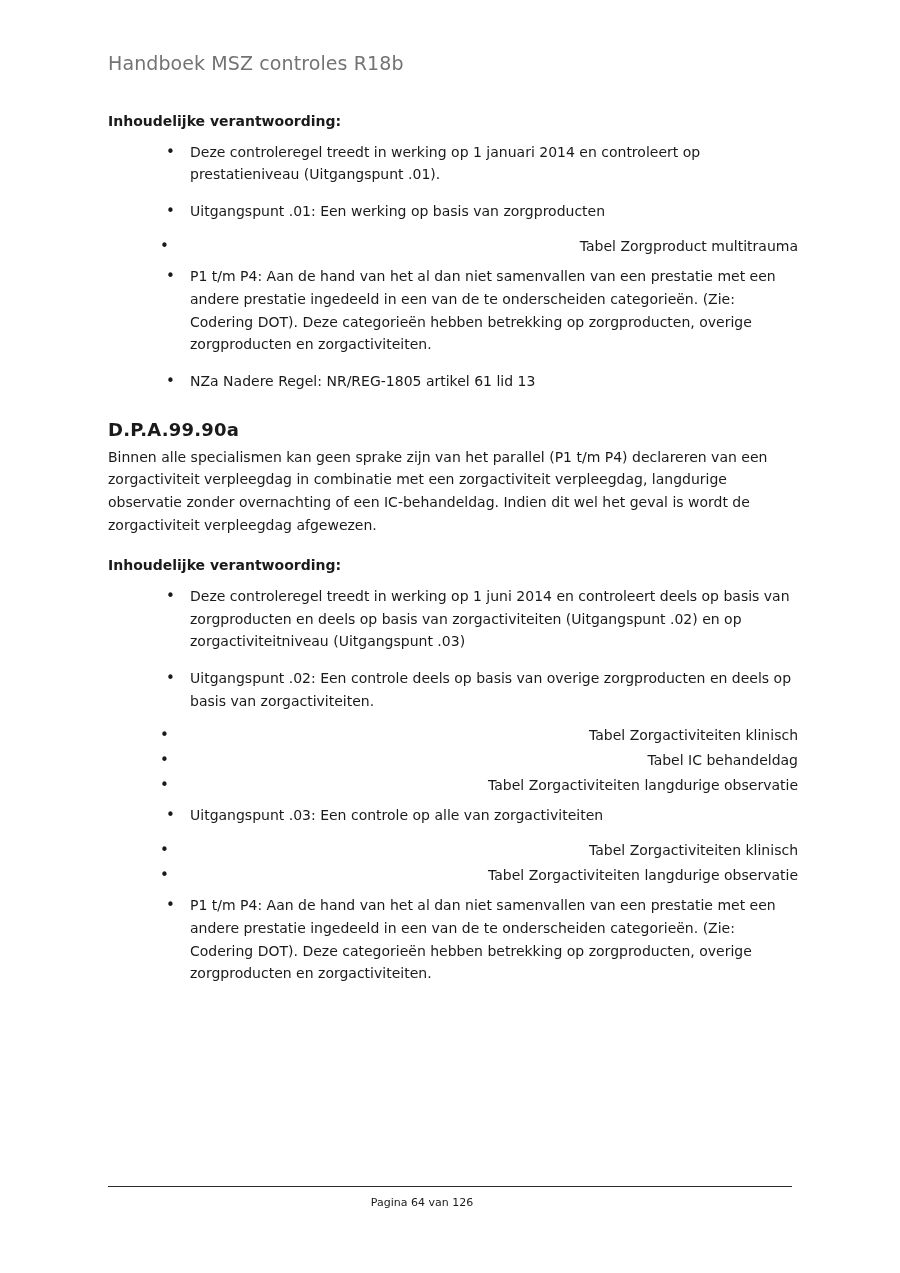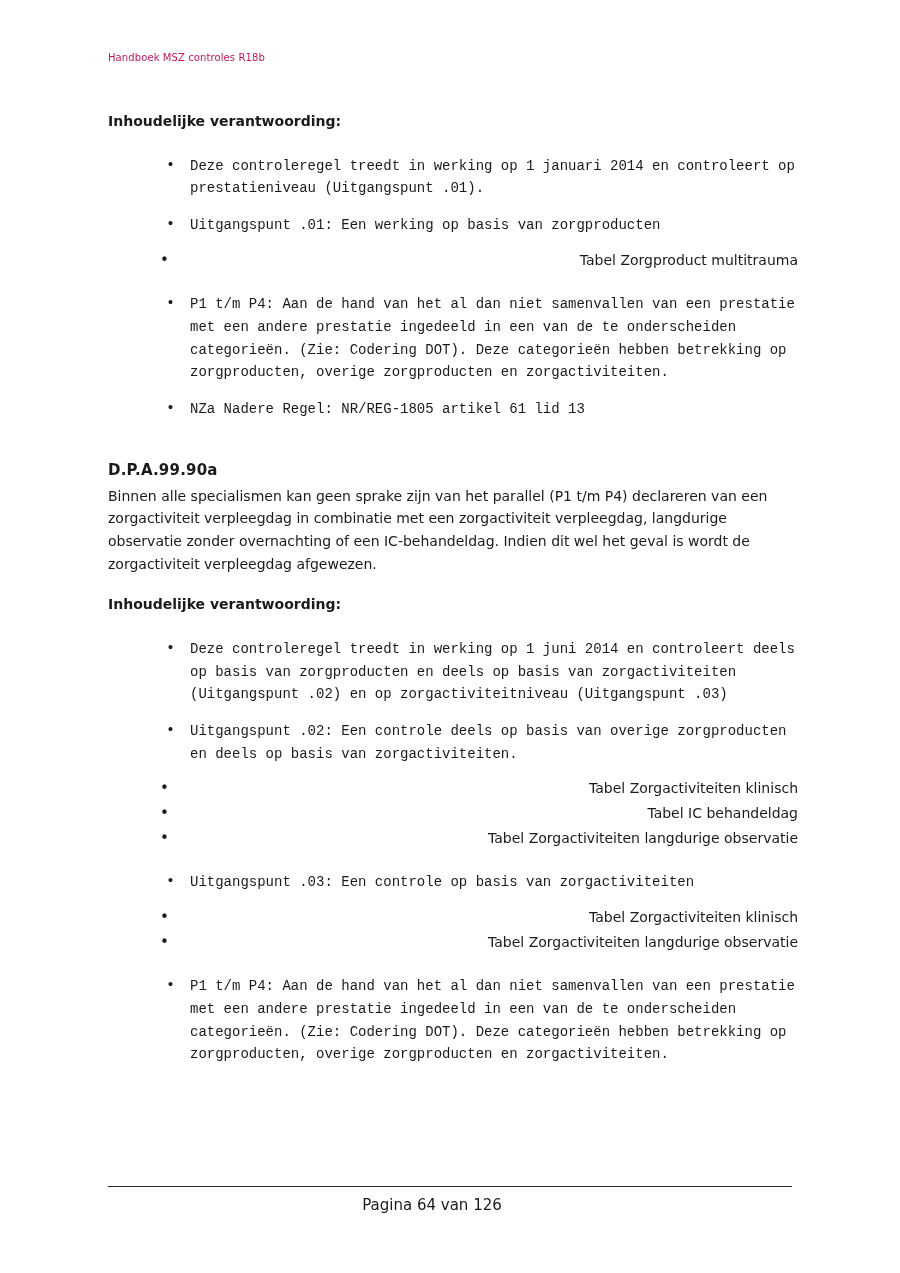--- a/index.html
+++ b/index.html
@@ -19,23 +19,23 @@
     position: relative;
     width: 900px;
     height: 1273px;
     box-sizing: border-box;
     padding: 0;
   }
   .header {
     position: absolute;
     left: 108px;
     top: 52px;
-    font-size: 10px;
+    font-size: 19px;
     letter-spacing: 0.1px;
-    color: #be185d;
+    color: #737373;
   }
   .content {
     position: absolute;
     left: 108px;
     top: 110px;
     width: 690px;
   }
   .para {
     font-size: 14px;
     line-height: 1.62;
@@ -43,23 +43,22 @@
     text-align: left;
     font-weight: bold;
   }
   .block-para {
     font-size: 14px;
     line-height: 1.62;
     margin: 0;
   }
   ul.lvl1 {
     list-style: none;
-    margin: 22px 0 0 0;
+    margin: 8px 0 0 0;
     padding: 0;
-    font-family: Liberation Mono, monospace;
   }
   ul.lvl1 > li {
     position: relative;
     padding-left: 82px;
     margin-bottom: 14px;
     font-size: 14px;
     line-height: 1.62;
   }
   ul.lvl1 > li::before {
     content: "\2022";
@@ -87,41 +86,41 @@
   }
   ul.lvl2 > li::before {
     content: "\2022";
     position: absolute;
     left: 52px;
     top: -1px;
     font-size: 15px;
     line-height: 1.62;
   }
   .section-title {
-    font-size: 15px;
+    font-size: 18px;
     font-weight: bold;
-    margin: 40px 0 6px 0;
+    margin: 26px 0 6px 0;
     letter-spacing: 0.2px;
   }
   .spacer-md { height: 18px; }
   .footer-rule {
     position: absolute;
     left: 108px;
     top: 1186px;
     width: 684px;
     height: 0;
     border-top: 1px solid #2b2b2b;
   }
   .footer-text {
     position: absolute;
-    left: 16px;
+    left: 6px;
     top: 1196px;
     width: 832px;
     text-align: center;
-    font-size: 15px;
+    font-size: 11px;
     color: #1a1a1a;
   }
 </style>
 </head>
 <body>
 
 <div class="page">
 
   <div class="header">Handboek MSZ controles R18b</div>
 
@@ -157,21 +156,21 @@
       <li class="tight">Uitgangspunt .02: Een controle deels op basis van overige zorgproducten en deels op basis van zorgactiviteiten.</li>
     </ul>
 
     <ul class="lvl2">
       <li>Tabel Zorgactiviteiten klinisch</li>
       <li>Tabel IC behandeldag</li>
       <li>Tabel Zorgactiviteiten langdurige observatie</li>
     </ul>
 
     <ul class="lvl1">
-      <li class="tight">Uitgangspunt .03: Een controle op basis van zorgactiviteiten</li>
+      <li class="tight">Uitgangspunt .03: Een controle op alle van zorgactiviteiten</li>
     </ul>
 
     <ul class="lvl2">
       <li>Tabel Zorgactiviteiten klinisch</li>
       <li>Tabel Zorgactiviteiten langdurige observatie</li>
     </ul>
 
     <ul class="lvl1">
       <li>P1 t/m P4: Aan de hand van het al dan niet samenvallen van een prestatie met een andere prestatie ingedeeld in een van de te onderscheiden categorieën. (Zie: Codering DOT). Deze categorieën hebben betrekking op zorgproducten, overige zorgproducten en zorgactiviteiten.</li>
     </ul>

